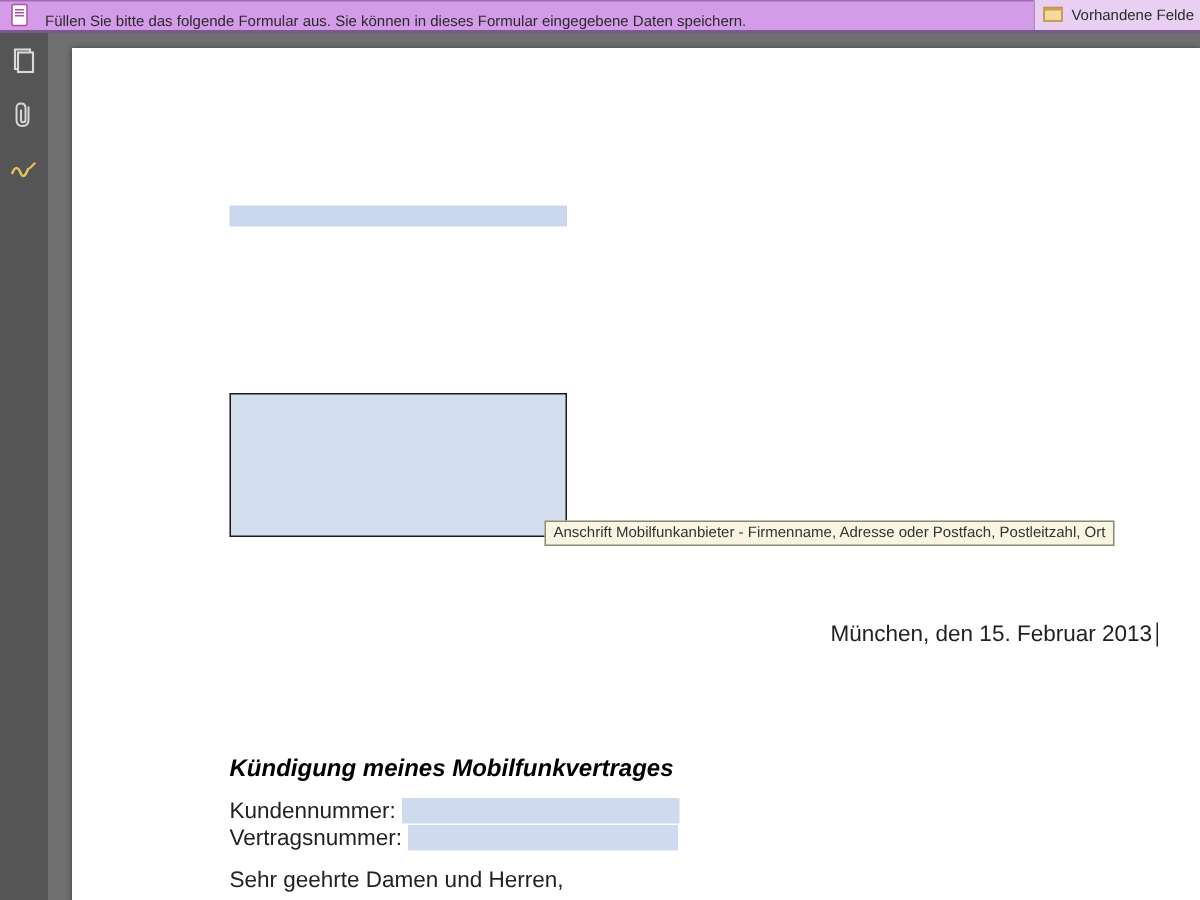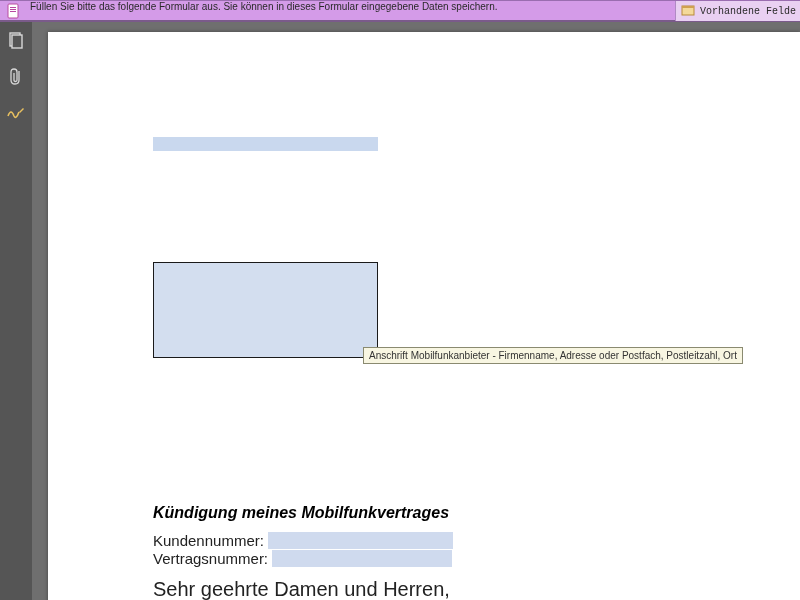--- a/index.html
+++ b/index.html
@@ -14,41 +14,40 @@
 
   
   .info-bar {
     position: absolute;
     top: 0; left: 0; right: 0;
     height: 22px;
     background: #d49be8;
     border-top: 1px solid #9a6db0;
     border-bottom: 2px solid #7a5a8a;
     display: flex;
-    align-items: flex-start;
+    align-items: flex-end;
     font-size: 10px;
     color: #2a2a2a;
     z-index: 20;
   }
   .info-bar .form-icon {
     width: 20px; height: 20px;
     margin: 0 4px 0 4px;
     display: flex; align-items: center; justify-content: center;
   }
   .info-bar .form-icon svg { display:block; }
   .info-bar .msg { flex: 1; padding-left: 2px; }
   .info-bar .right-btn {
     height: 20px;
     background: #e9d0f2;
     border-left: 1px solid #b08ac4;
     display: flex; align-items: center;
     padding: 0 4px;
     gap: 4px;
     font-size: 10px;
-    font-family: Liberation Mono, monospace;
   }
   .info-bar .right-btn .hicon {
     width: 16px; height: 16px;
     display:flex; align-items:center; justify-content:center;
   }
 
   
   .sidebar {
     position: absolute;
     top: 22px; left: 0; bottom: 0;
@@ -170,21 +169,21 @@
   }
   .row-kn { top: 500px; }
   .row-kn .finput { width: 185px; }
   .row-vn { top: 518px; }
   .row-vn .finput { width: 180px; }
 
   .salutation {
     position: absolute;
     top: 546px;
     left: 105px;
-    font-size: 20px;
+    font-size: 15px;
     color: #222;
   }
 </style>
 </head>
 <body>
 
 <div class="info-bar">
   <span class="form-icon">
     <svg width="16" height="16" viewBox="0 0 16 16">
       <rect x="2" y="1" width="10" height="14" rx="1" fill="#fff" stroke="#b84aa0" stroke-width="1"></rect>
@@ -228,20 +227,24 @@
 <div class="doc-area">
   <div class="page">
 
     <div class="sender-block">
     </div>
 
     <div class="recipient-field"></div>
 
     <div class="tooltip">Anschrift Mobilfunkanbieter - Firmenname, Adresse oder Postfach, Postleitzahl, Ort</div>
 
+    <div class="date-line">
+      <span>München, den 15. Februar 2013</span>
+      <span class="caret"></span>
+    </div>
 
     <div class="subject">Kündigung meines Mobilfunkvertrages</div>
 
     <div class="field-row row-vn">
       <span class="flabel">Vertragsnummer:</span>
       <span class="finput"></span>
     </div>
 
     <div class="field-row row-kn">
       <span class="flabel">Kundennummer:</span>

